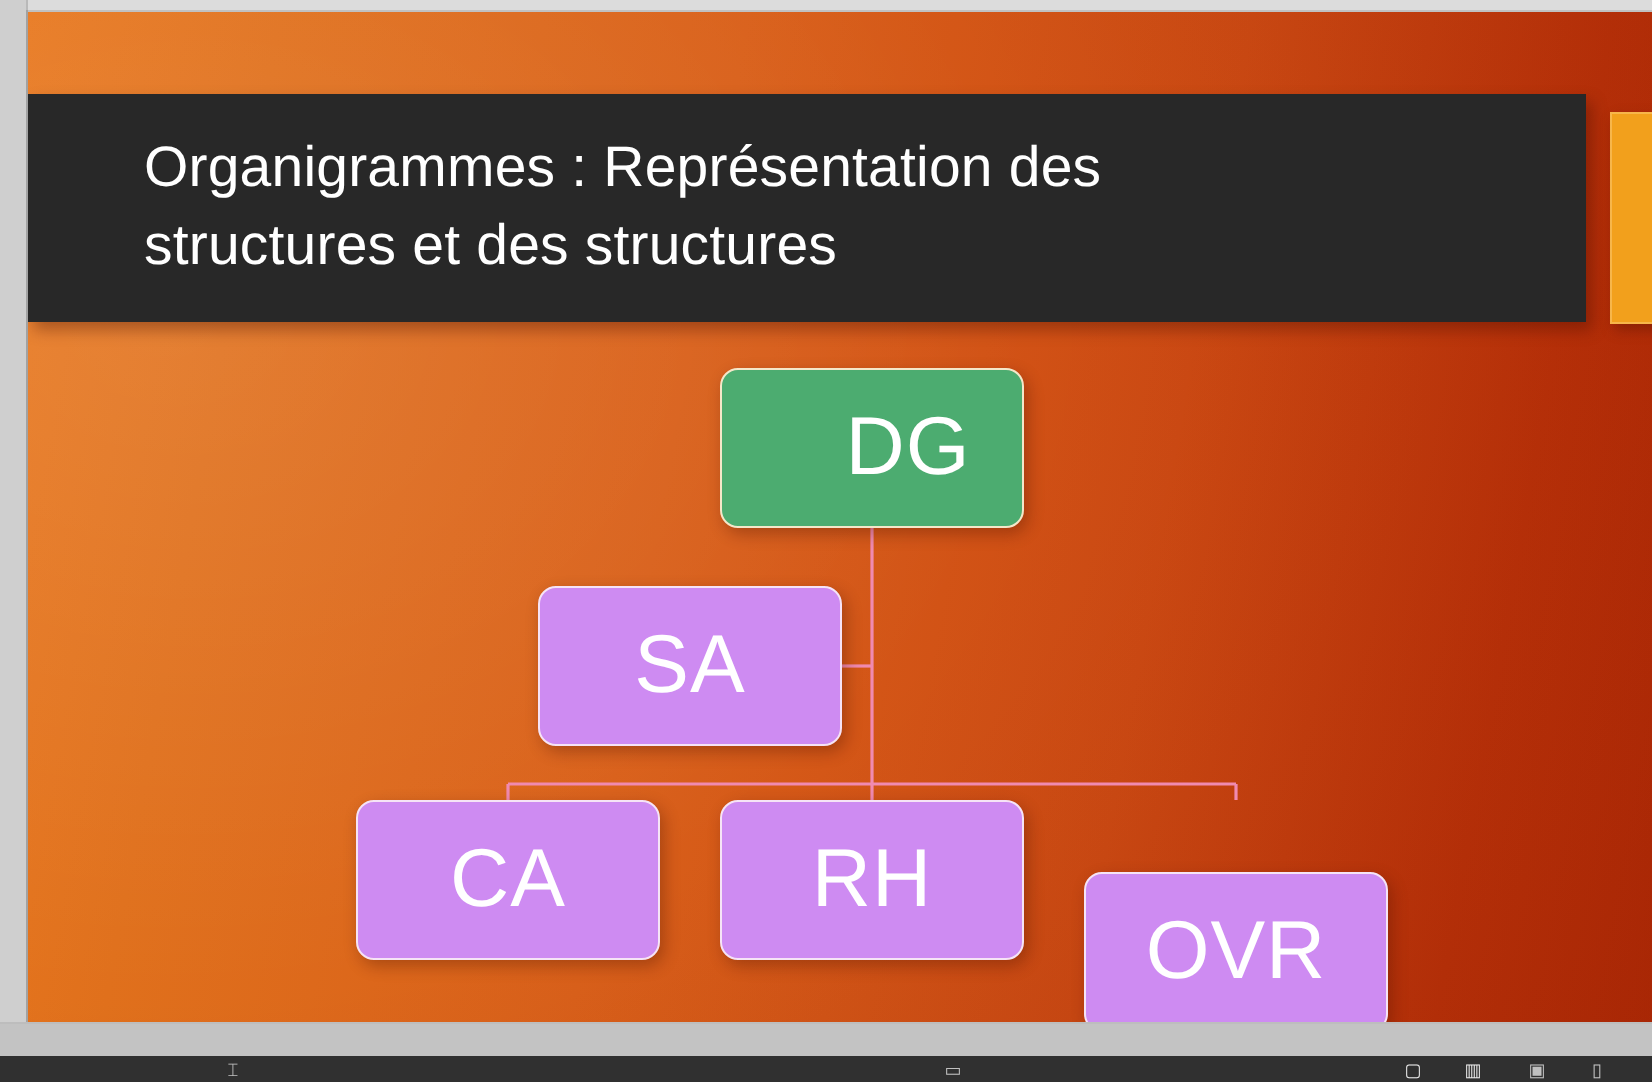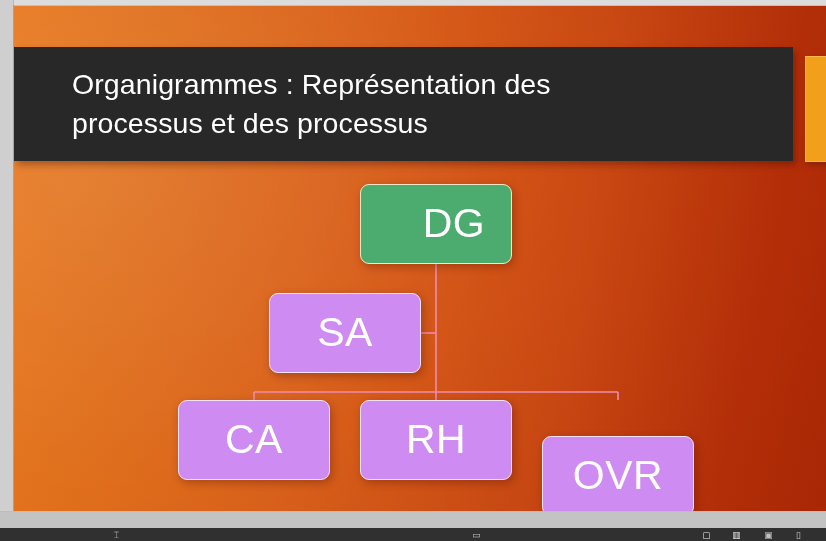--- a/index.html
+++ b/index.html
@@ -125,21 +125,21 @@
 
 <div id="app">
 
   <div id="top-gutter"></div>
   <div id="left-gutter"></div>
 
   <div id="slide">
 
     <div id="title-band">
       <div id="title-text">Organigrammes : Représentation des
-processus et des processus</div>
+structures et des structures</div>
     </div>
 
     <div id="accent-rect"></div>
 
     <svg id="connectors" viewBox="0 0 812 505" preserveAspectRatio="none">
 
       <line x1="422" y1="258" x2="422" y2="386" stroke="#f08ab0" stroke-width="1.6"></line>
 
       <line x1="422" y1="327" x2="407" y2="327" stroke="#f08ab0" stroke-width="1.6"></line>
 

